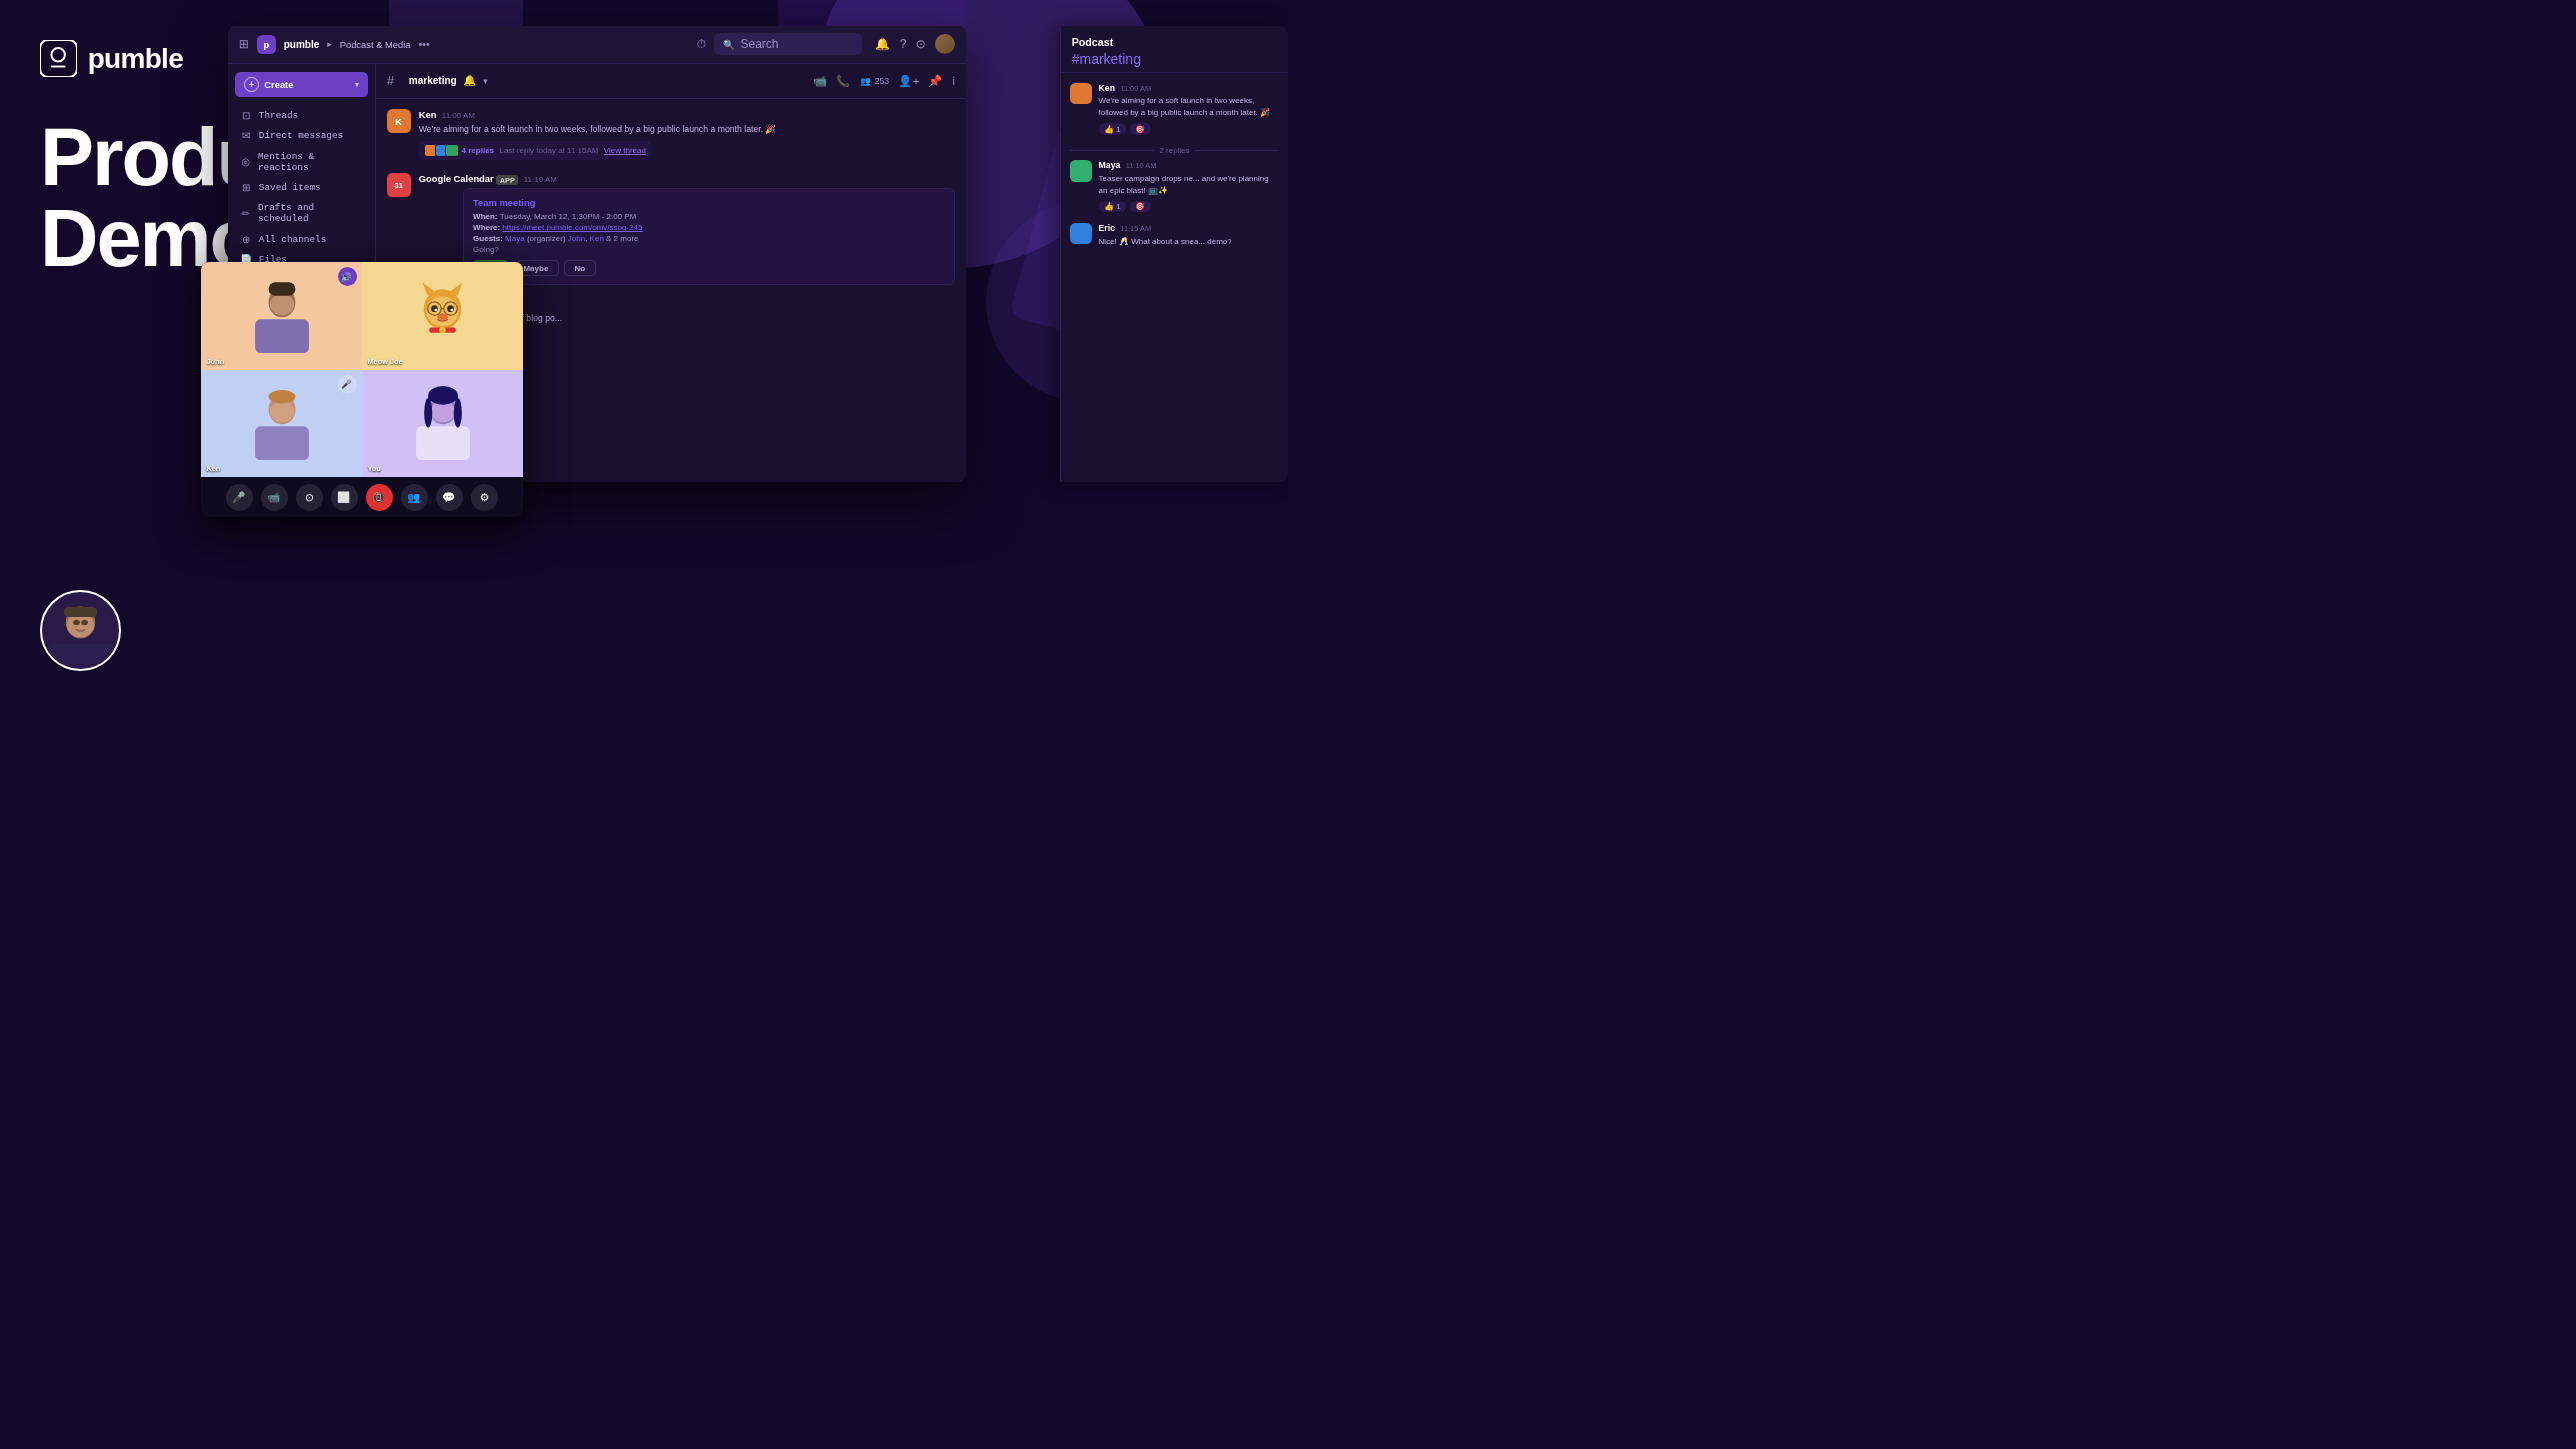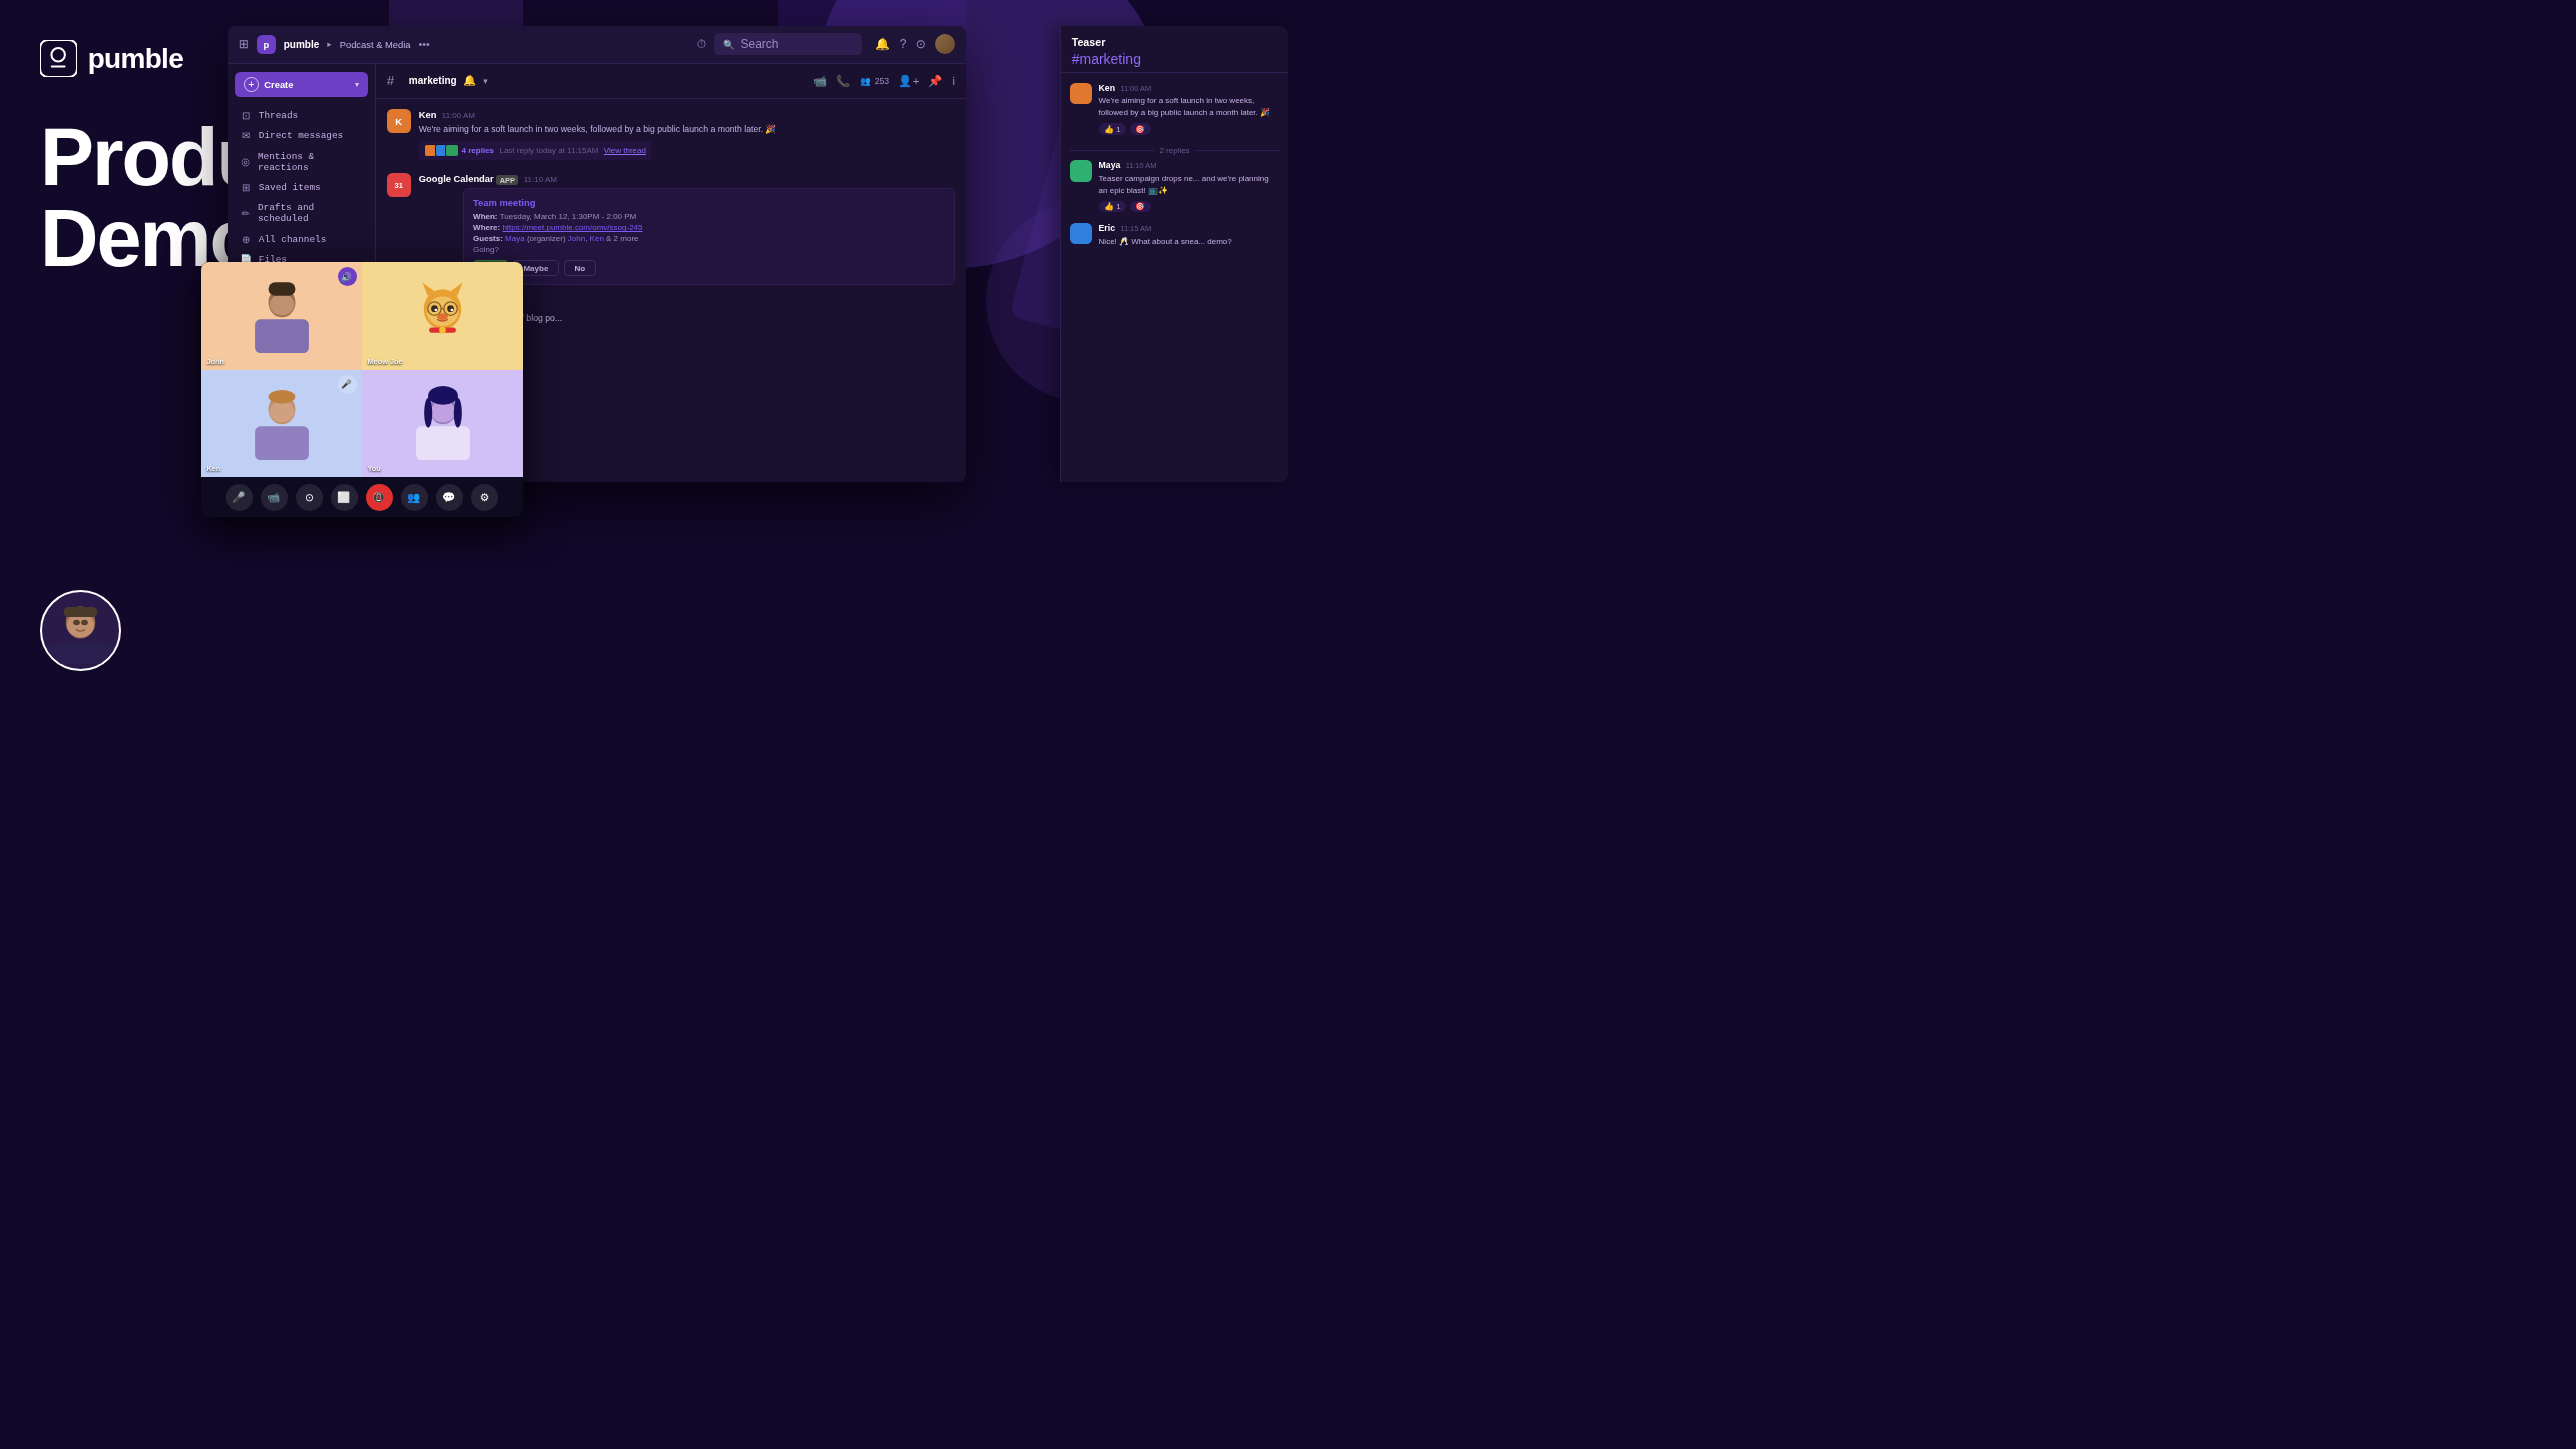--- a/index.html
+++ b/index.html
@@ -957,21 +957,21 @@
     <button class="ctrl-btn">⬜</button>
     <button class="ctrl-btn red">📵</button>
     <button class="ctrl-btn">👥</button>
     <button class="ctrl-btn">💬</button>
     <button class="ctrl-btn">⚙</button>
   </div>
 </div>
 
 <div class="thread-panel">
   <div class="thread-header">
-    <div class="thread-title">Teaser</div>
+    <div class="thread-title">Podcast</div>
     <div class="thread-channel-tag">#marketing</div>
   </div>
   <div class="thread-messages">
 
     <div class="thread-msg">
       <div class="thread-msg-avatar ken"></div>
       <div class="thread-msg-content">
         <div class="thread-msg-header">
           <span class="thread-msg-author">Ken</span>
           <span class="thread-msg-time">11:00 AM</span>

